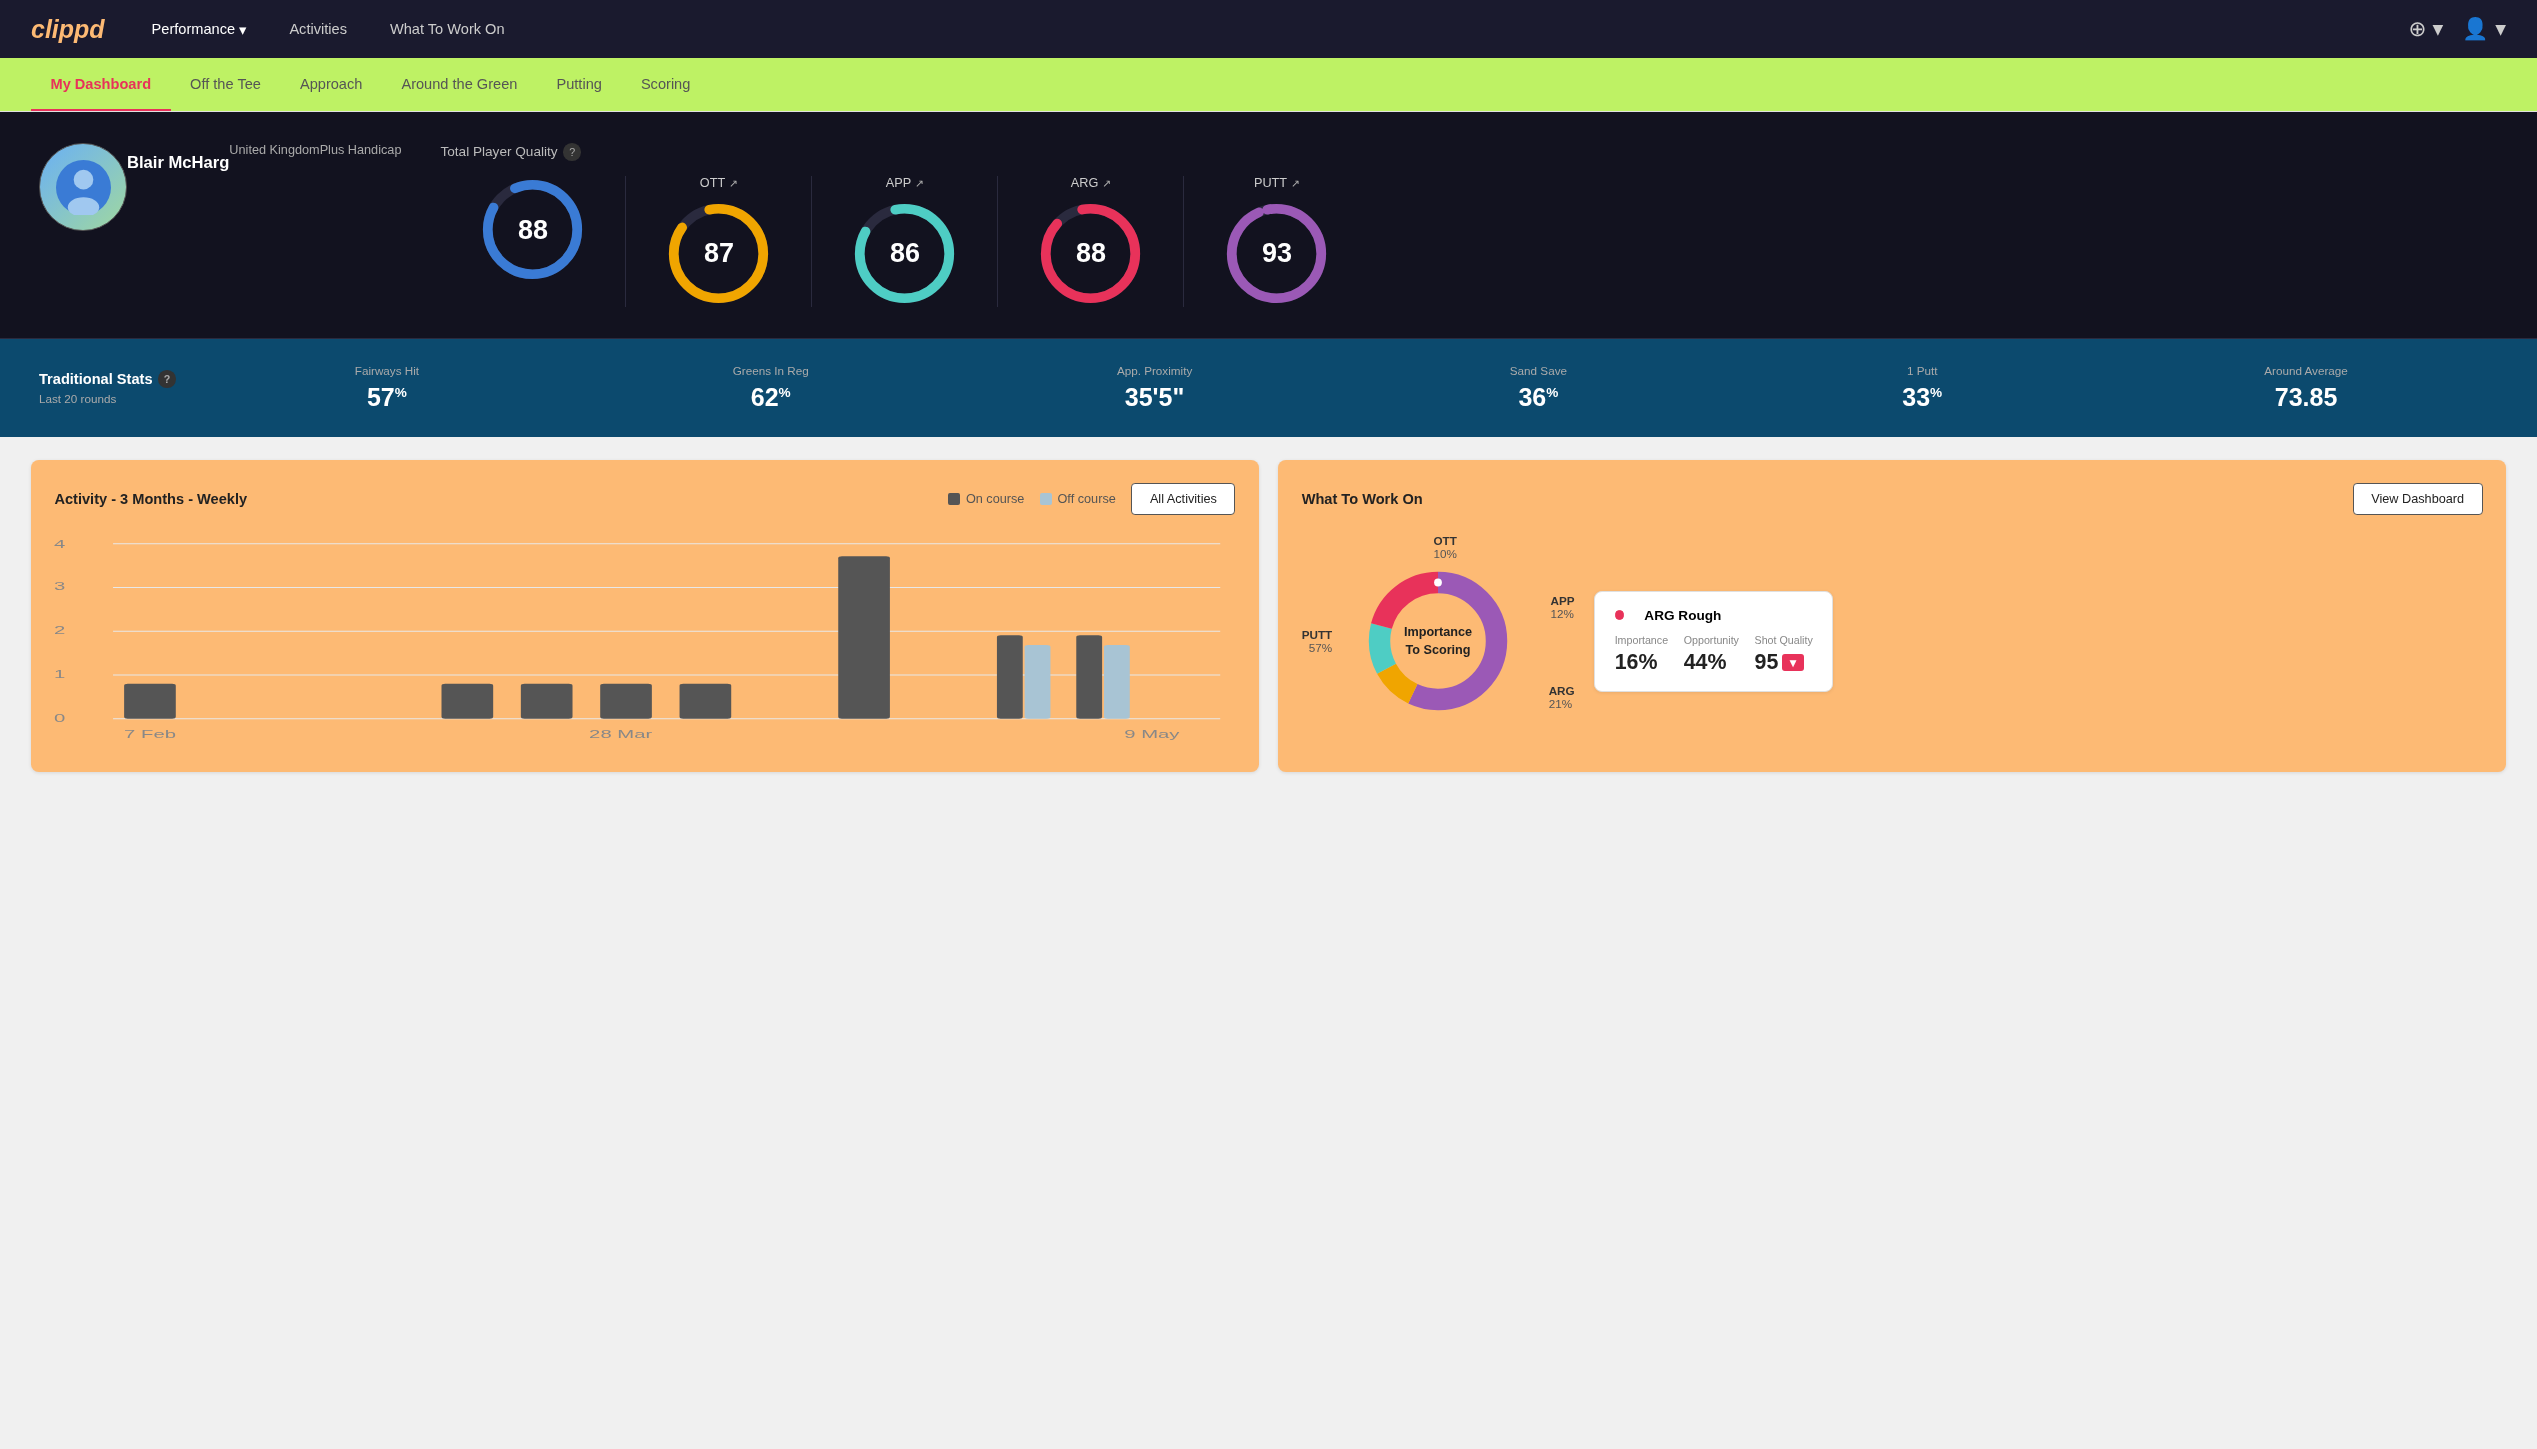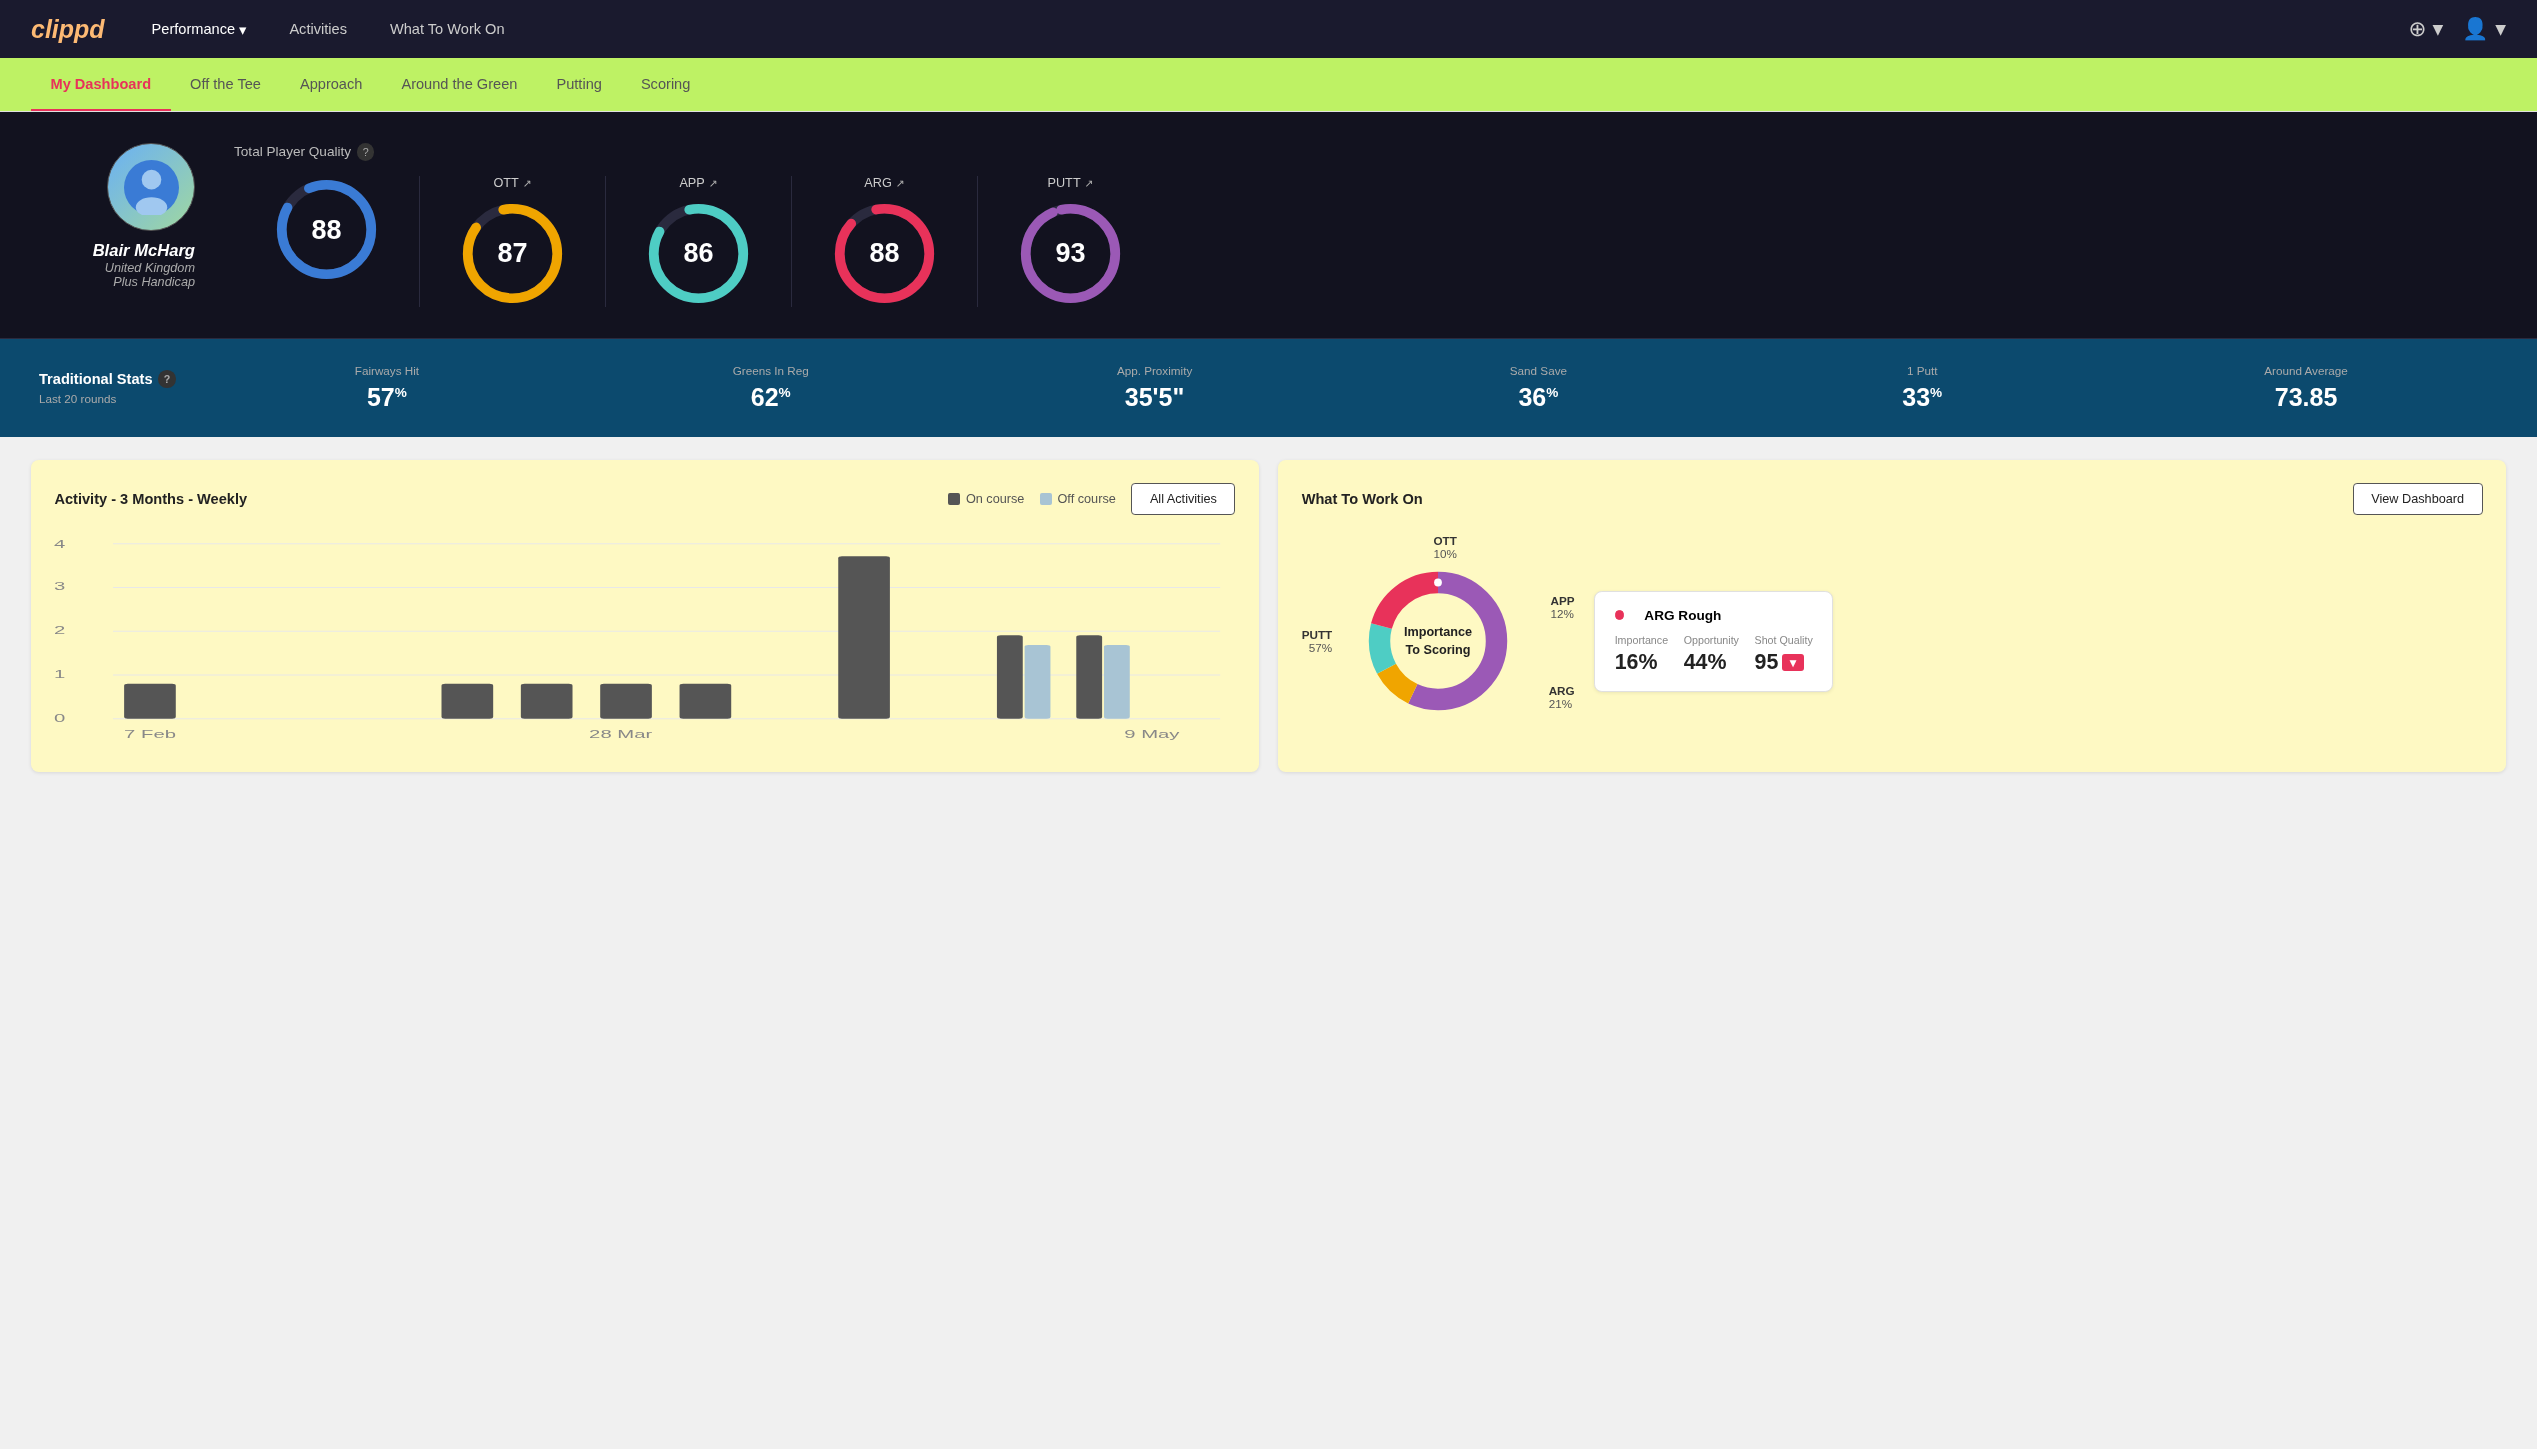--- a/index.html
+++ b/index.html
@@ -38,21 +38,21 @@
       white-space: nowrap;
     }
     .tab.active { color: #e8325a; border-bottom-color: #e8325a; font-weight: 600; }
 
     
     .hero {
       background: #12121f;
       padding: 31px 39px;
     }
     .hero-inner { display: flex; align-items: flex-start; gap: 39px; }
-    .player-info { display: flex; flex-direction: column; align-items: flex-end; min-width: 156px; font-style: italic; }
+    .player-info { display: flex; flex-direction: row; align-items: flex-start; min-width: 156px; }
     .avatar {
       width: 88px; height: 88px; border-radius: 50%;
       background: linear-gradient(135deg, #6ab0f5, #a0d8a0);
       overflow: hidden; display: flex; align-items: center; justify-content: center;
       font-size: 31px; color: white; border: 1.9px solid #555;
     }
     .player-name { color: white; font-weight: 700; font-size: 16.6px; margin-top: 9.7px; }
     .player-country { color: #aaa; font-size: 12.7px; }
     .player-handicap { color: #aaa; font-size: 12.7px; }
 
@@ -84,21 +84,21 @@
     .trad-label-area { min-width: 156px; }
     .trad-title { color: white; font-weight: 700; font-size: 14.6px; display: flex; align-items: center; gap: 5.8px; }
     .trad-sub { color: #aaa; font-size: 11.7px; margin-top: 3.9px; }
     .stat-item { flex: 1; text-align: center; }
     .stat-name { color: #aaa; font-size: 11.7px; margin-bottom: 5.8px; }
     .stat-val { color: white; font-size: 25px; font-weight: 700; }
     .stat-val sup { font-size: 13.6px; }
 
     
     .panels { display: flex; gap: 19.5px; padding: 23.4px 31px; background: #f0f0f0; }
-    .panel { background: #fef9c3; border-radius: 7.8px; padding: 23.4px; flex: 1; box-shadow: 0 1px 3.9px rgba(0,0,0,0.1); }
+    .panel { background: #fdba74; border-radius: 7.8px; padding: 23.4px; flex: 1; box-shadow: 0 1px 3.9px rgba(0,0,0,0.1); }
 
     
     .panel-header { display: flex; align-items: center; justify-content: space-between; margin-bottom: 19.5px; }
     .panel-title { font-size: 14.6px; font-weight: 600; color: #222; }
     .legend { display: flex; gap: 15.6px; align-items: center; }
     .legend-item { display: flex; align-items: center; gap: 5.8px; font-size: 12.7px; color: #555; }
     .legend-dot { width: 11.7px; height: 11.7px; border-radius: 1.9px; }
     .btn-outline {
       border: 1px solid #555; background: white; padding: 7.8px 17.5px;
       border-radius: 3.9px; font-size: 12.7px; cursor: pointer; color: #222;

